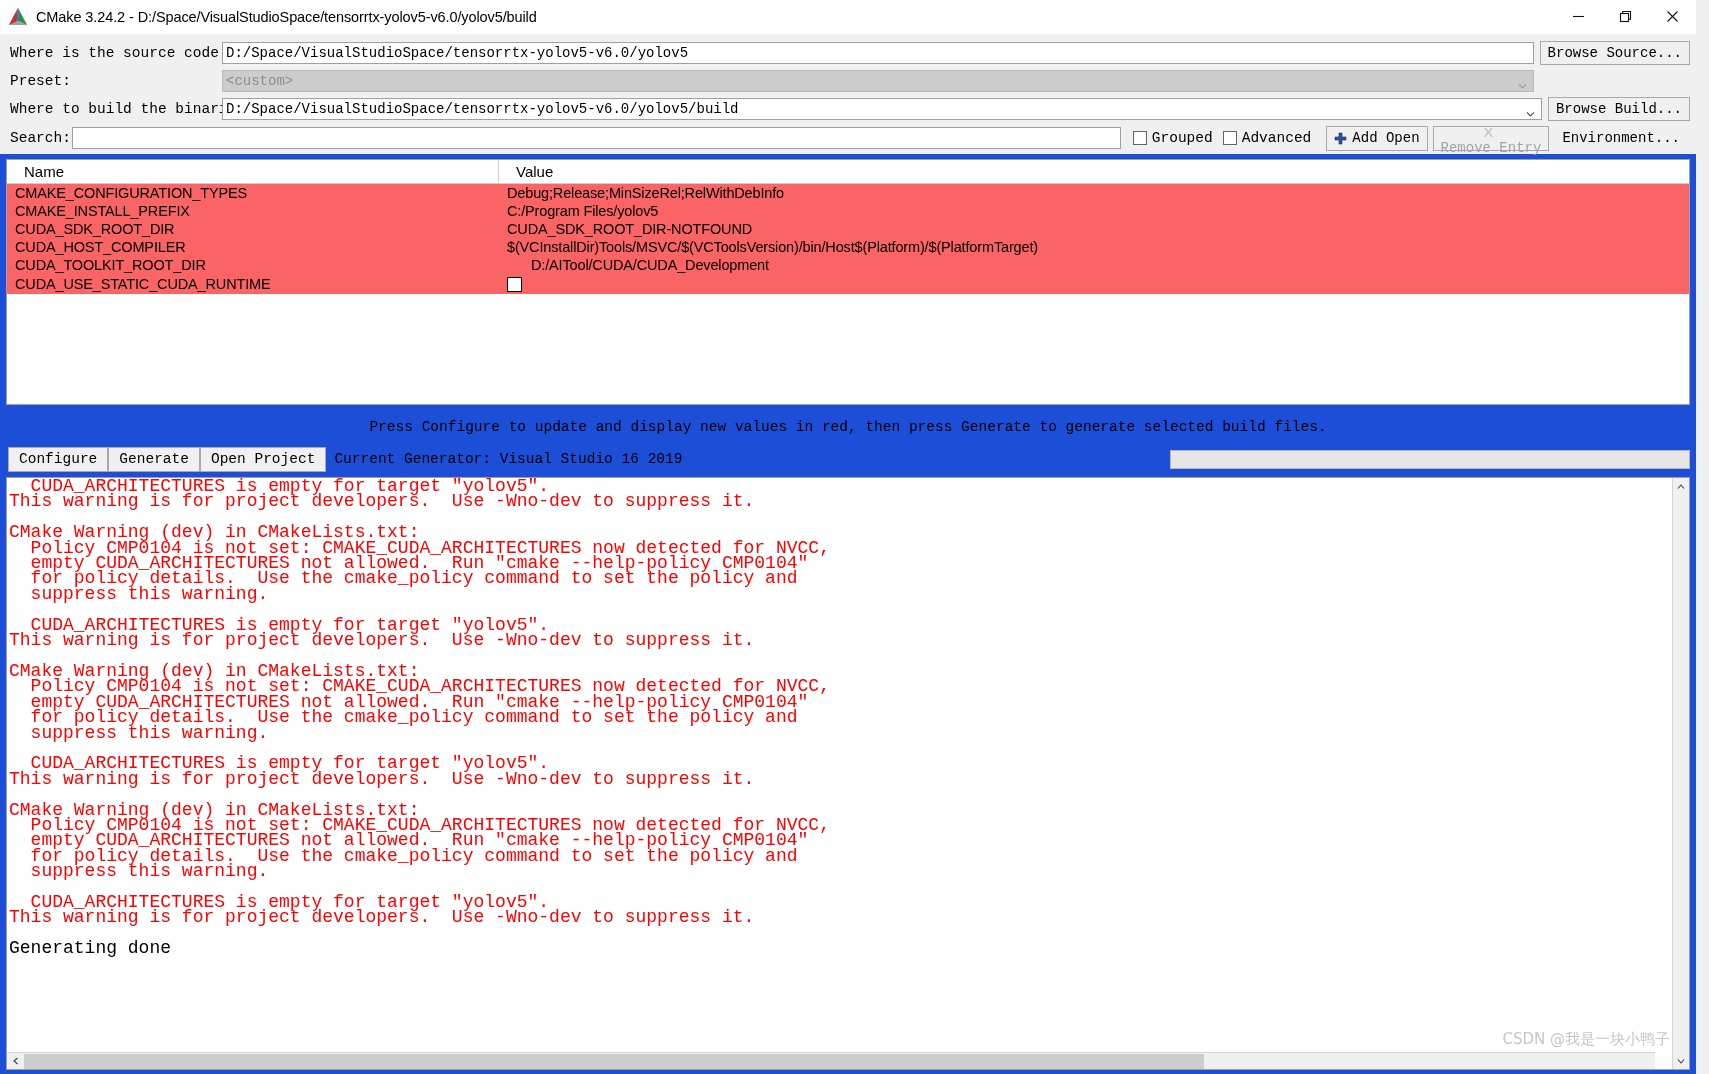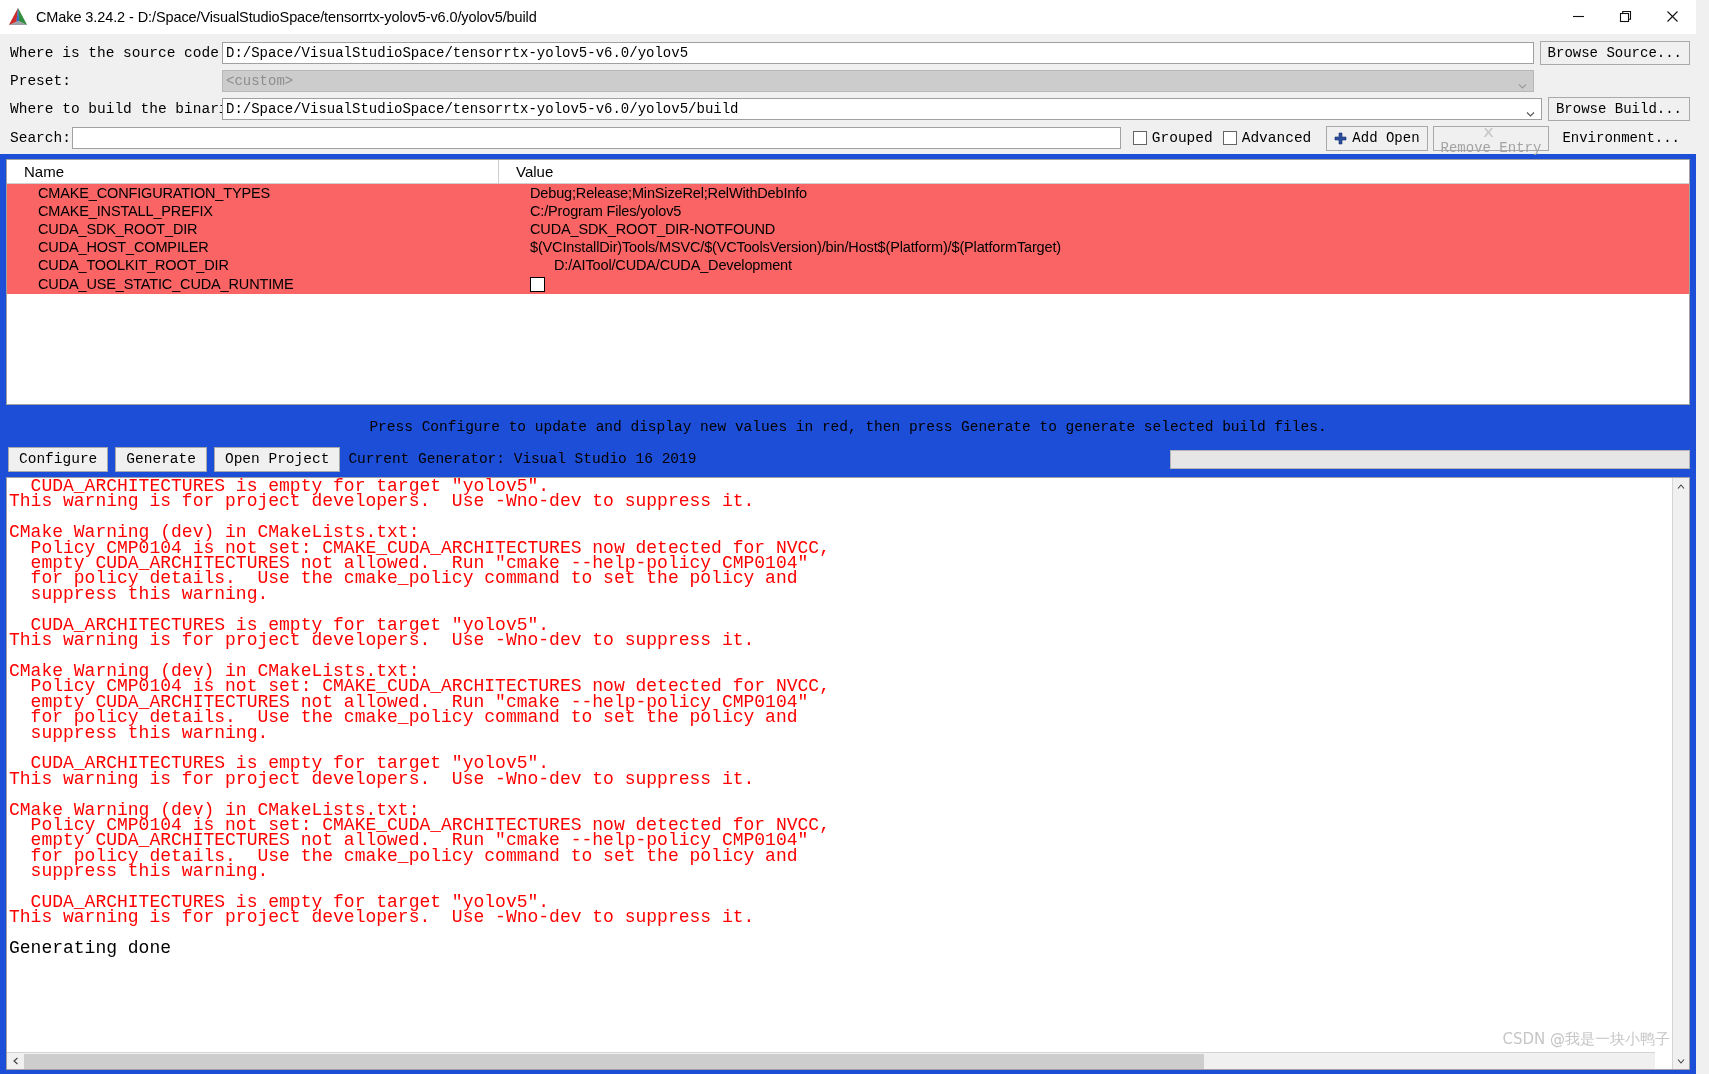--- a/index.html
+++ b/index.html
@@ -230,21 +230,20 @@
     align-items: center;
     padding-left: 17px;
     font-family: "Liberation Sans", sans-serif;
   }
   .th.name { width: 492px; border-right: 1px solid #cfcfcf; }
   .th.value { flex: 1 1 auto; }
   .trow {
     display: flex;
     height: 18px;
     background: #fa6464;
-    padding-left: 23px;
   }
   .td {
     font-size: 14.5px;
     color: #000;
     display: flex;
     align-items: center;
     padding-left: 8px;
     font-family: "Liberation Sans", sans-serif;
     white-space: nowrap;
     overflow: hidden;
@@ -281,21 +280,20 @@
     height: 25px;
     border: 1px solid #a9a9a9;
     background: #f0f0f0;
     font-family: "Liberation Mono", monospace;
     font-size: 14.5px;
     color: #000;
     padding: 0 10px;
     display: flex;
     align-items: center;
     justify-content: center;
-    margin-right: 7px;
     white-space: nowrap;
   }
   .gen-label {
     font-family: "Liberation Mono", monospace;
     font-size: 14.5px;
     color: #000;
     margin-left: 4px;
     white-space: nowrap;
   }
   .progress {

